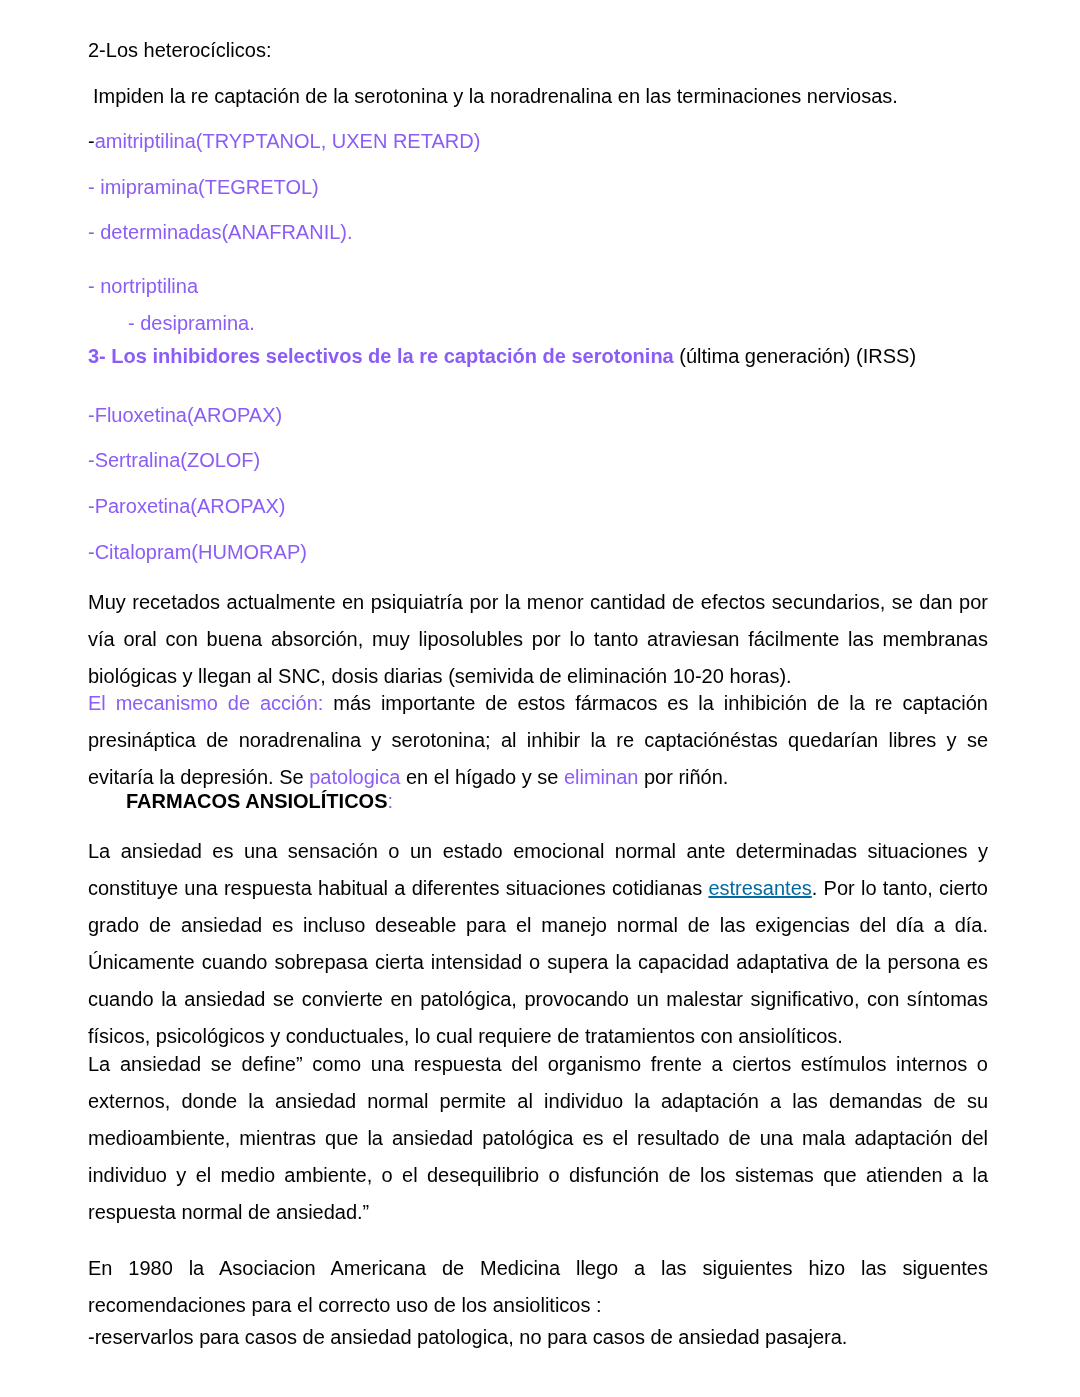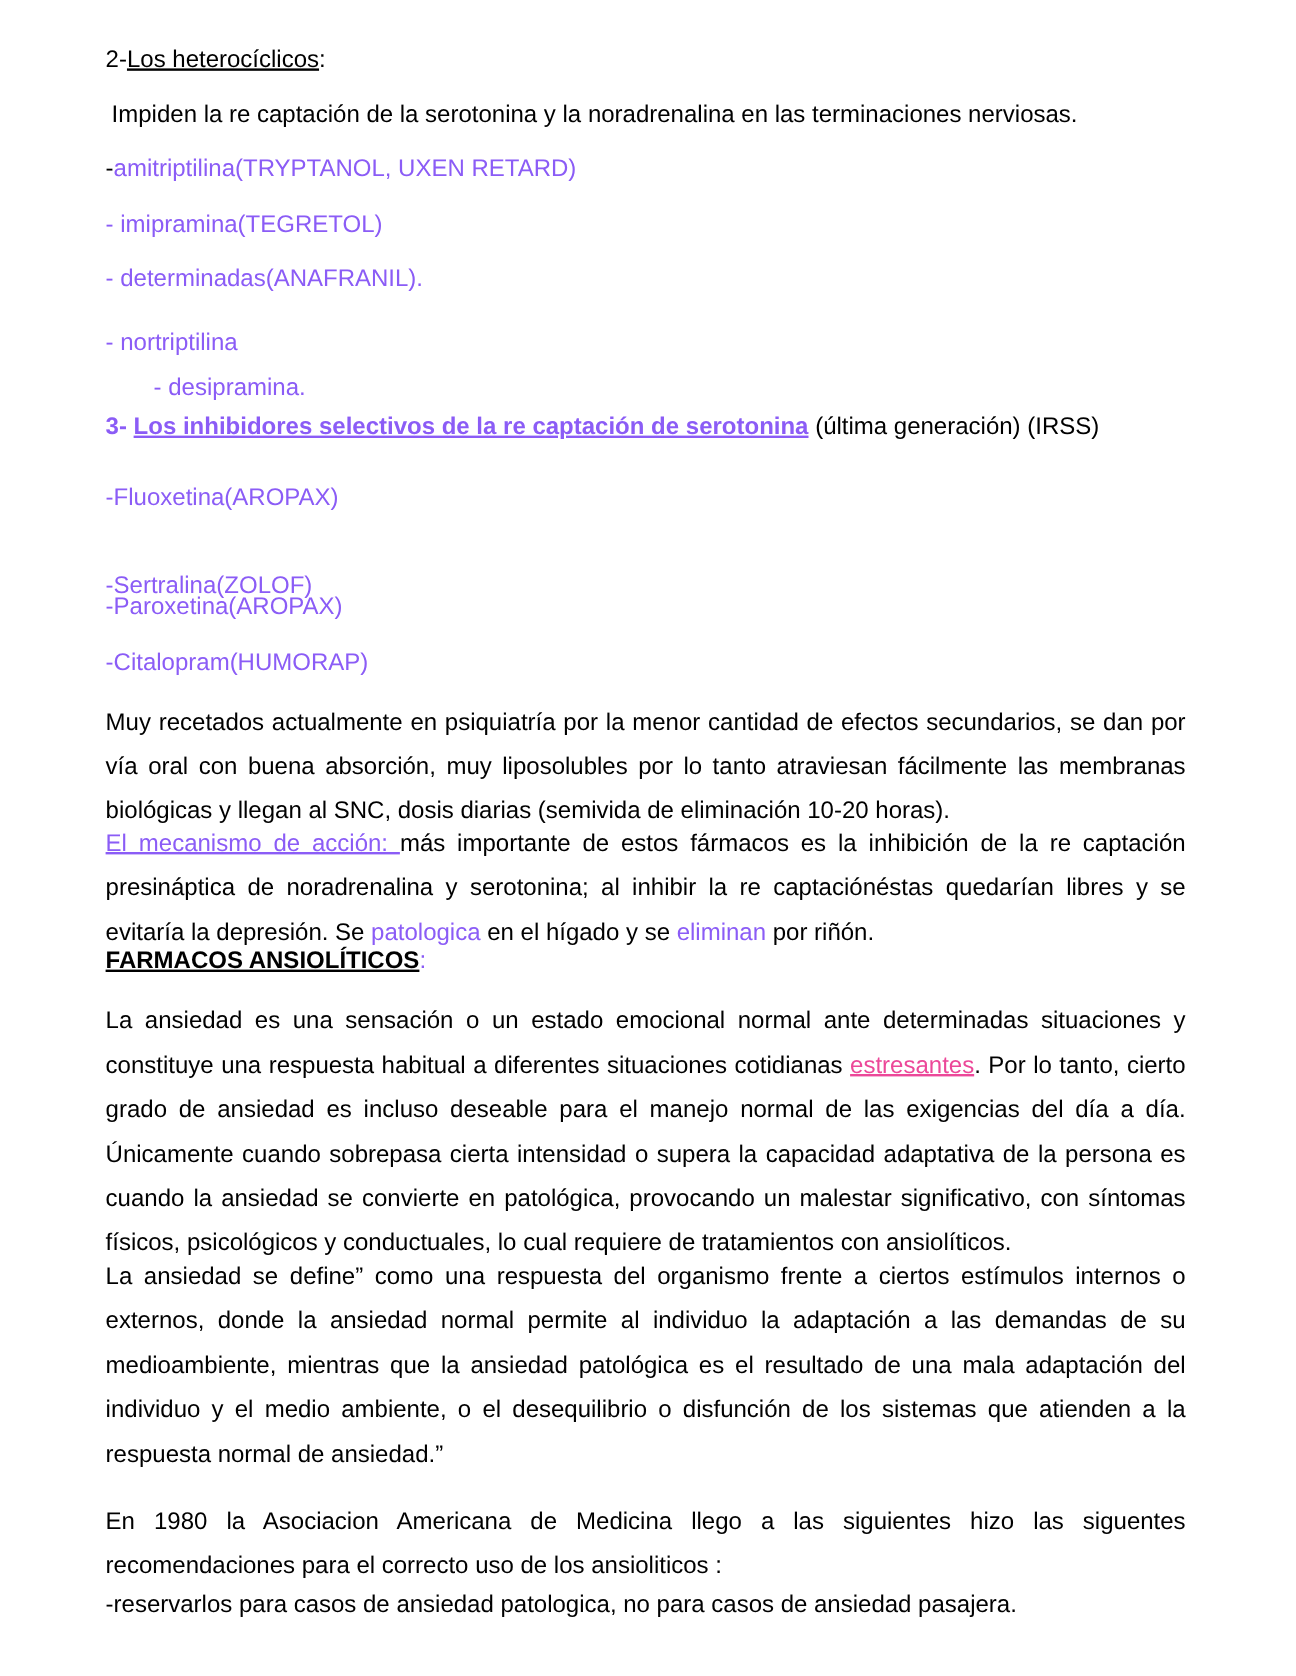--- a/index.html
+++ b/index.html
@@ -1,22 +1,22 @@
 <!DOCTYPE html>
 <html><head>
 <meta charset="utf-8">
 <style>
   html, body { margin:0; padding:0; background:#ffffff; }
   body { width:1080px; height:1397px; position:relative; overflow:hidden;
          font-family:"Liberation Sans", sans-serif; color:#000; font-size:20px; }
   .page { position:absolute; left:88px; top:0; width:900px; }
   .line { position:absolute; left:0; white-space:nowrap; line-height:28px; }
   .red { color:#8b5cf6; }
-  .blue { color:#ec4899; }
-  .u { text-decoration:underline; }
+  .blue { color:#0369a1; }
+  .u { }
   .b { font-weight:bold; }
   .para { position:absolute; left:0; width:900px; text-align:justify; line-height:37px; }
 </style>
 </head>
 <body>
 
 <div class="page">
 
   <div class="line" style="top:36px;">
     <span>2-</span><span class="u">Los heterocíclicos</span><span>:</span>
@@ -30,31 +30,31 @@
   <div class="line red" style="top:173px;">- imipramina(TEGRETOL)</div>
   <div class="line red" style="top:218px;">- determinadas(ANAFRANIL).</div>
   <div class="line red" style="top:272px;">- nortriptilina</div>
   <div class="line red" style="top:309px;margin-left:40px;">- desipramina.</div>
 
   <div class="line" style="top:342px;">
     <span class="red b">3- </span><span class="red b u">Los inhibidores selectivos de la re captación de serotonina</span><span> (última generación) (IRSS)</span>
   </div>
 
   <div class="line red" style="top:401px;">-Fluoxetina(AROPAX)</div>
-  <div class="line red" style="top:446px;margin-top:28px;">-Sertralina(ZOLOF)</div>
+  <div class="line red" style="top:446px;">-Sertralina(ZOLOF)</div>
   <div class="line red" style="top:492px;">-Paroxetina(AROPAX)</div>
   <div class="line red" style="top:538px;">-Citalopram(HUMORAP)</div>
 
   <div class="para" style="top:584px;">Muy recetados actualmente en psiquiatría por la menor cantidad de efectos secundarios, se dan por vía oral con buena absorción, muy liposolubles por lo tanto atraviesan fácilmente las membranas biológicas y llegan al SNC, dosis diarias (semivida de eliminación 10-20 horas).</div>
 
   <div class="para" style="top:685px;">
     <span class="red u">El mecanismo de acción: </span><span>más importante de estos fármacos es la inhibición de la re captación presináptica de noradrenalina y serotonina; al inhibir la re captaciónéstas quedarían libres y se evitaría la depresión. Se </span><span class="red">patologica</span><span> en el hígado y se </span><span class="red">eliminan</span><span> por riñón.</span>
   </div>
 
-  <div class="line" style="top:787px;">
+  <div class="line" style="top:787px;margin-left:38px;">
     <span class="b u">FARMACOS ANSIOLÍTICOS</span><span class="red">:</span>
   </div>
 
   <div class="para" style="top:833px;">
     <span>La ansiedad es una sensación o un estado emocional normal ante determinadas situaciones y constituye una respuesta habitual a diferentes situaciones cotidianas </span><a class="blue u" href="#">estresantes</a><span>. Por lo tanto, cierto grado de ansiedad es incluso deseable para el manejo normal de las exigencias del día a día. Únicamente cuando sobrepasa cierta intensidad o supera la capacidad adaptativa de la persona es cuando la ansiedad se convierte en patológica, provocando un malestar significativo, con síntomas físicos, psicológicos y conductuales, lo cual requiere de tratamientos con ansiolíticos.</span>
   </div>
 
   <div class="para" style="top:1046px;">La ansiedad se define” como una respuesta del organismo frente a ciertos estímulos internos o externos, donde la ansiedad normal permite al individuo la adaptación a las demandas de su medioambiente, mientras que la ansiedad patológica es el resultado de una mala adaptación del individuo y el medio ambiente, o el desequilibrio o disfunción de los sistemas que atienden a la respuesta normal de ansiedad.”</div>
 
   <div class="para" style="top:1250px;">En 1980 la Asociacion Americana de Medicina llego a  las siguientes hizo las siguentes recomendaciones para el correcto uso de los ansioliticos :</div>

